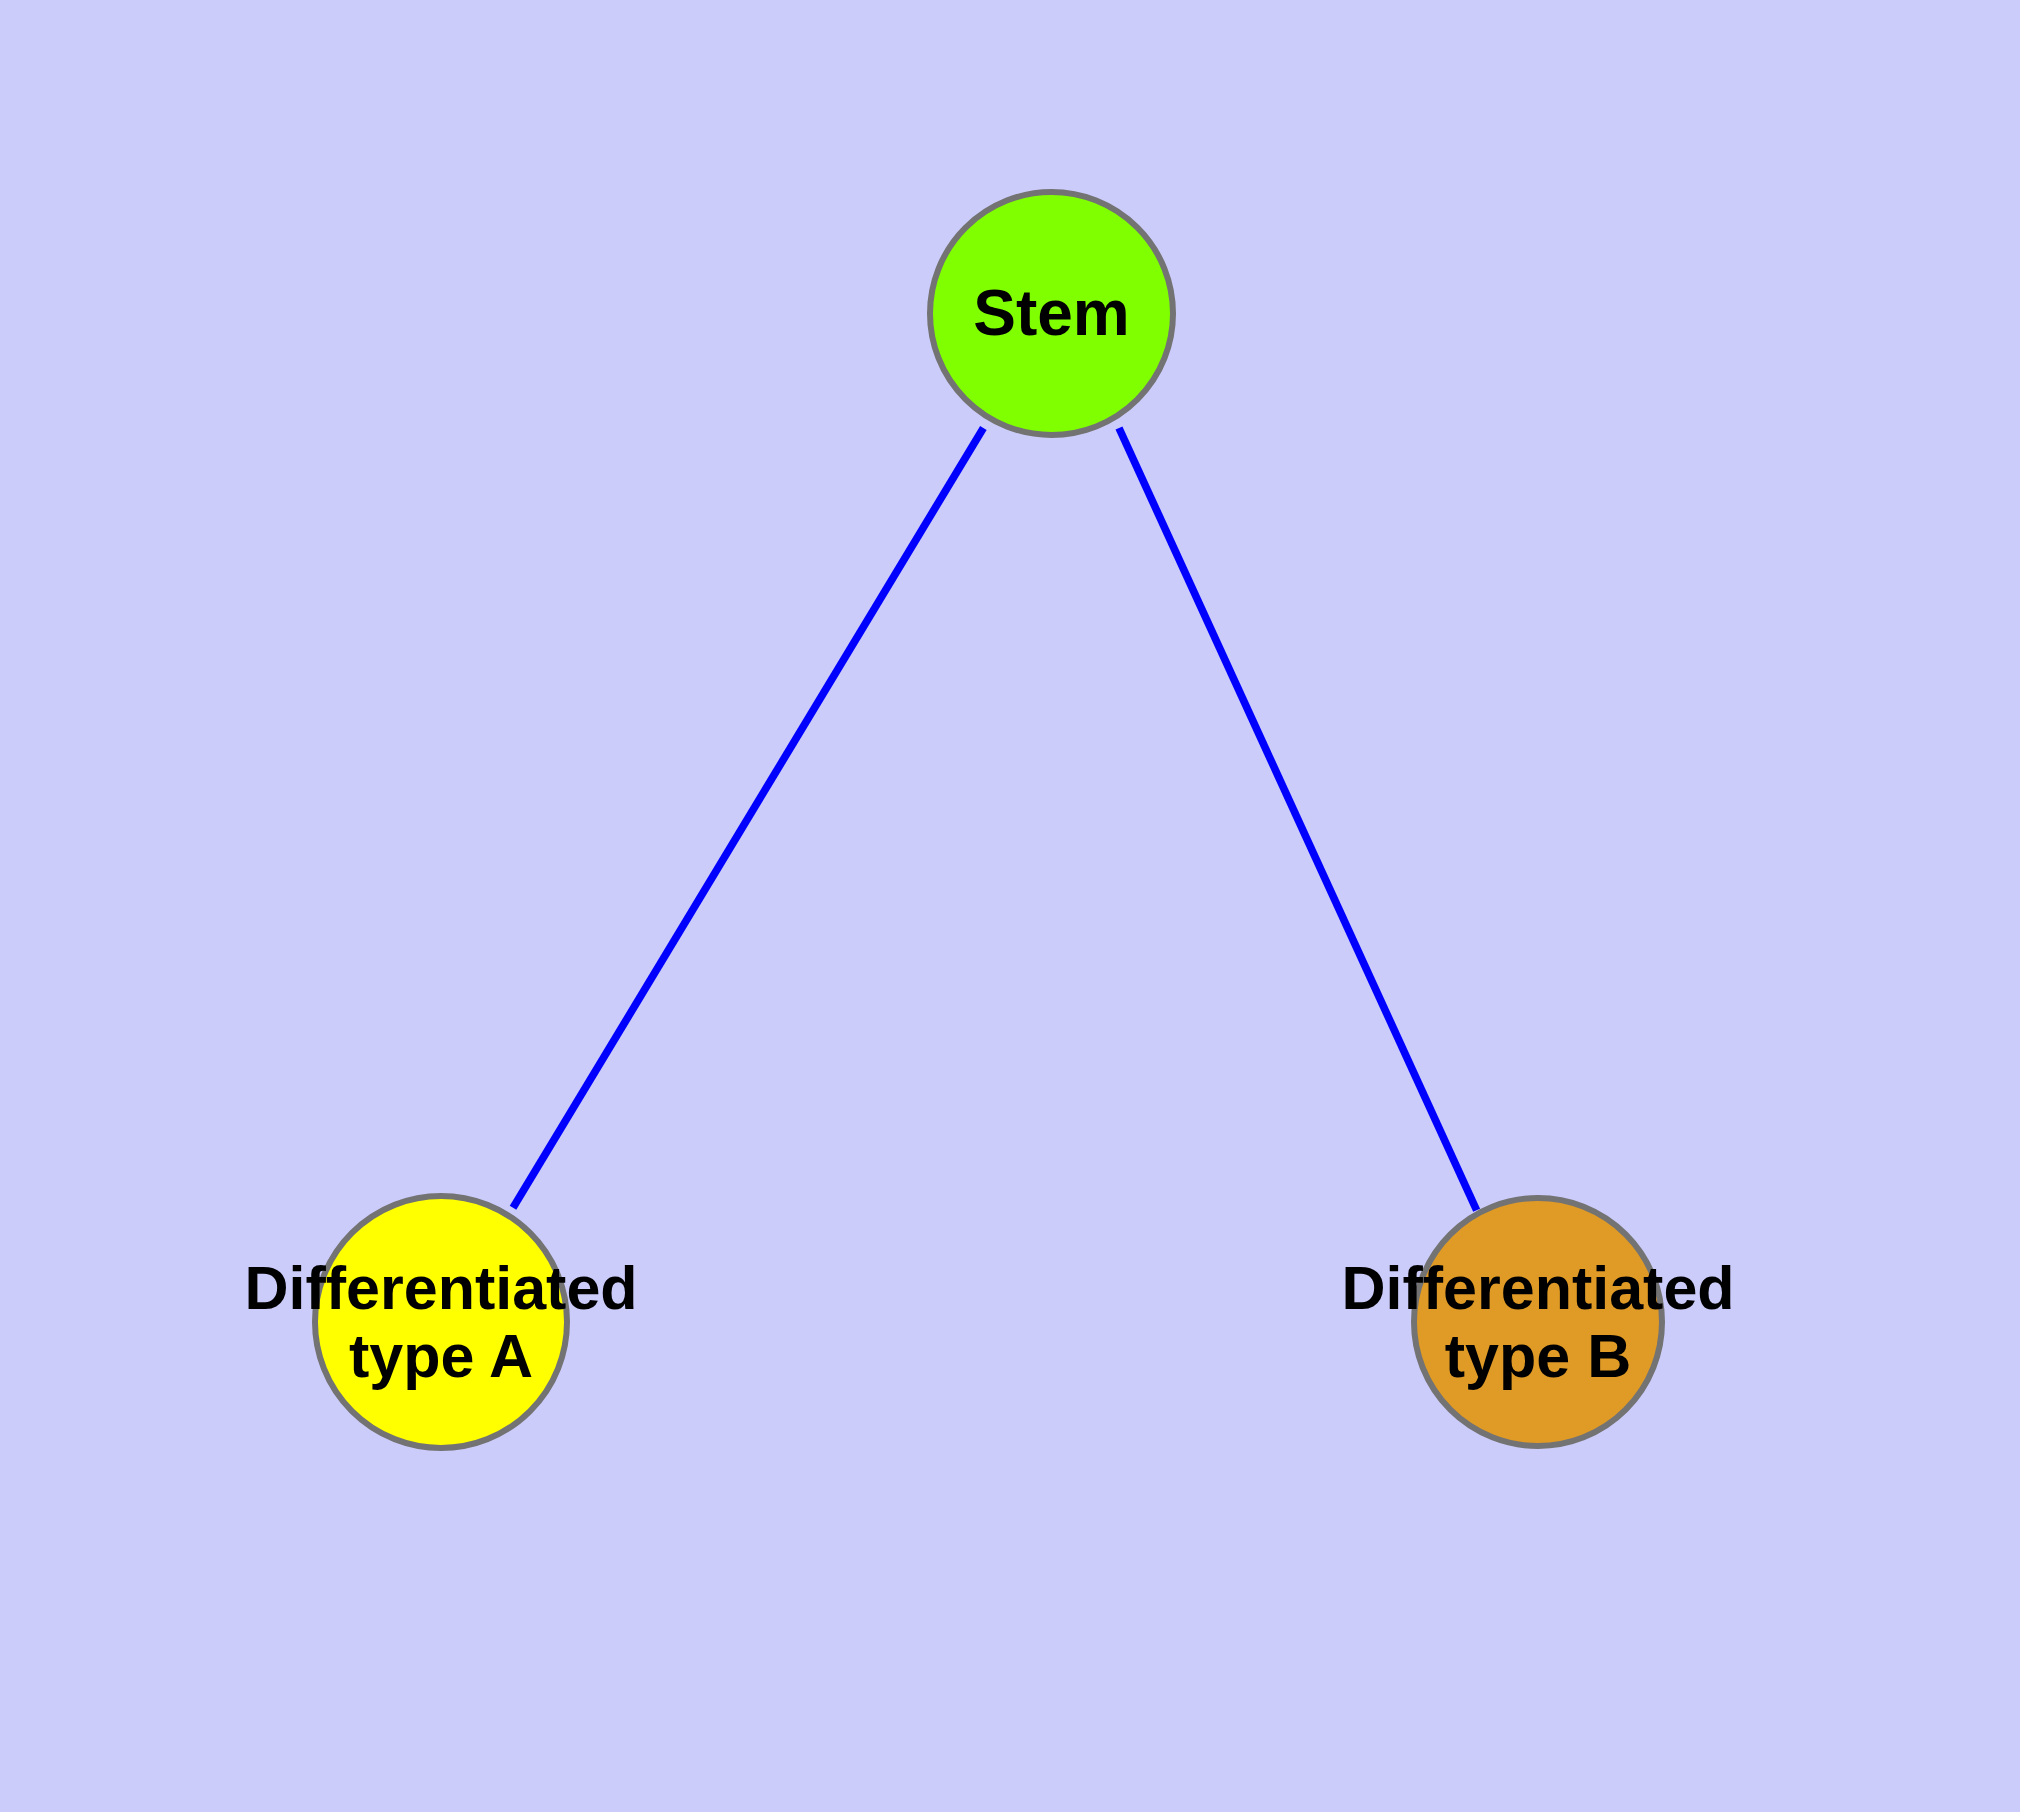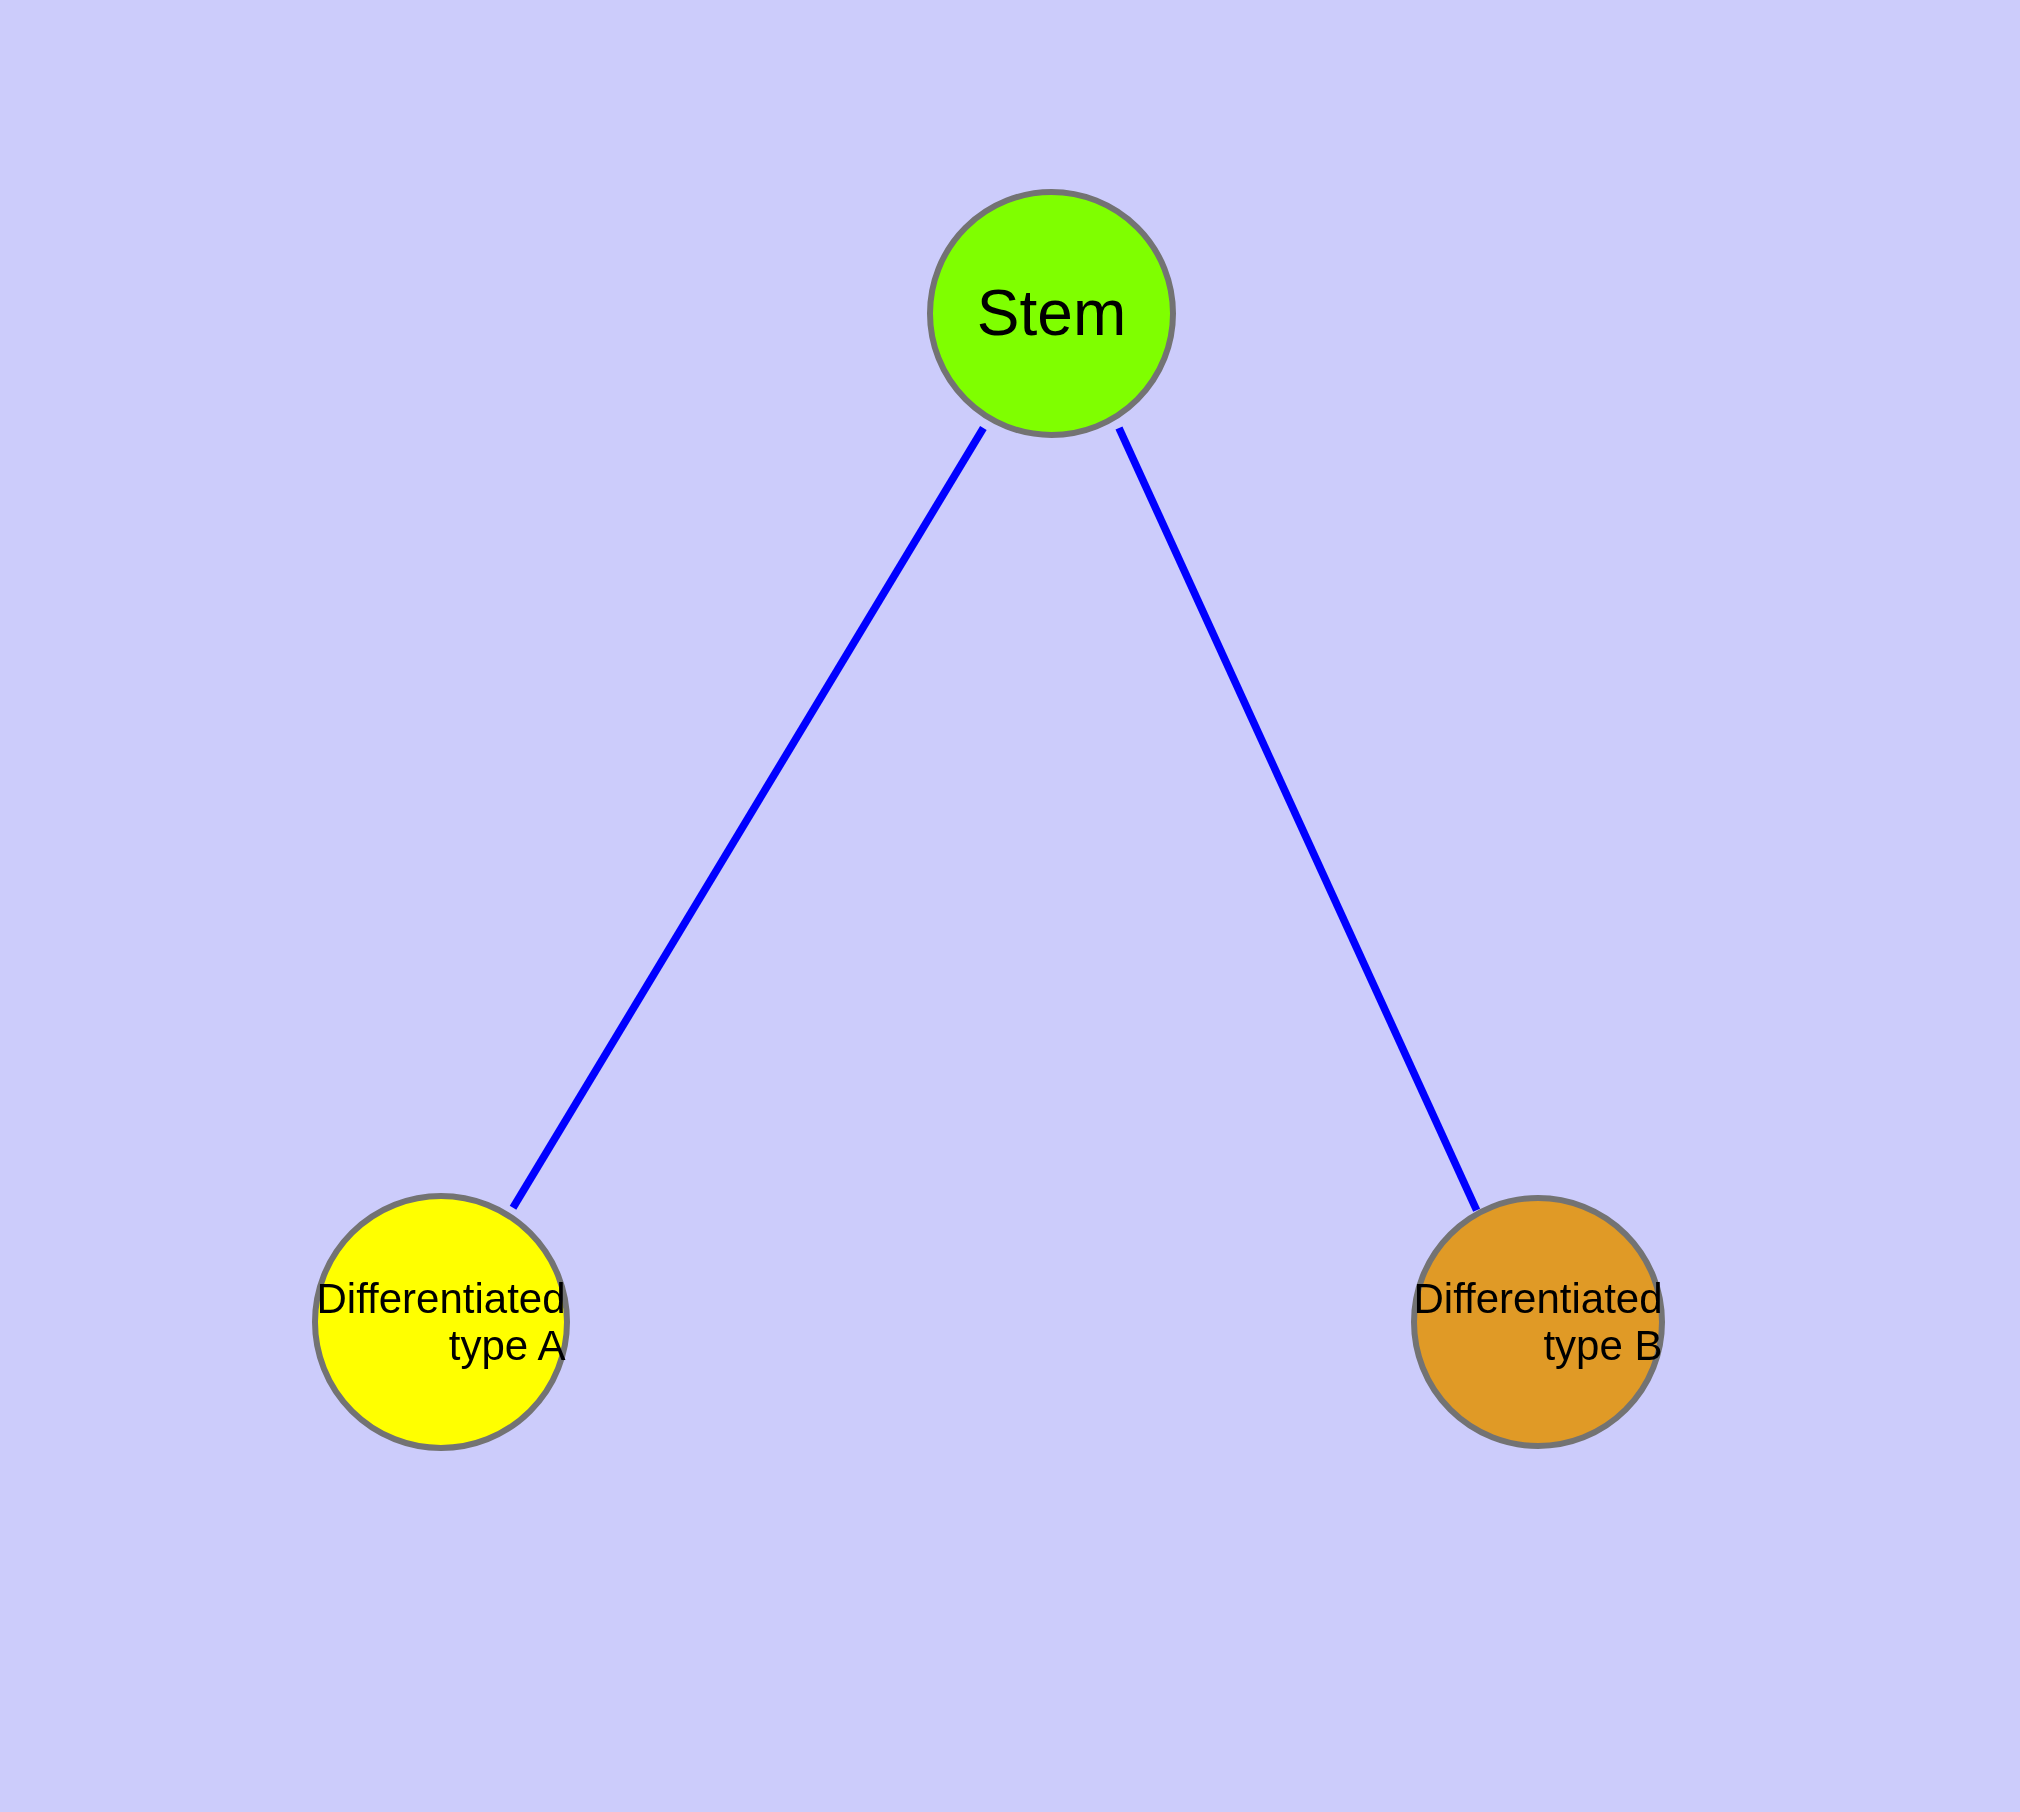--- a/index.html
+++ b/index.html
@@ -38,30 +38,29 @@
     justify-content: center;
   }
   .node-label {
     position: absolute;
     left: 50%;
     top: 50%;
     transform: translate(-50%, -50%);
     white-space: pre;
     text-align: center;
     color: #000000;
-    font-weight: normal;
+    font-weight: bold;
     line-height: 1.12;
     pointer-events: none;
   }
   .node-label.big {
     font-size: 64px;
   }
   .node-label.multi {
-    font-size: 42px;
-    text-align: right;
+    font-size: 61px;
   }
 </style>
 </head>
 <body style="width: 2021px; height: 1812px;">
 
 <div id="graph-canvas" style="width: 2021px; height: 1812px; background: rgb(204, 204, 251);">
 
   <svg id="edge-layer" viewBox="0 0 2384 2138" xmlns="http://www.w3.org/2000/svg">
     <line x1="1160" y1="505" x2="605" y2="1425" stroke="#0000ff" stroke-width="9" stroke-linecap="butt"></line>
     <line x1="1320" y1="505" x2="1742" y2="1428" stroke="#0000ff" stroke-width="9" stroke-linecap="butt"></line>

